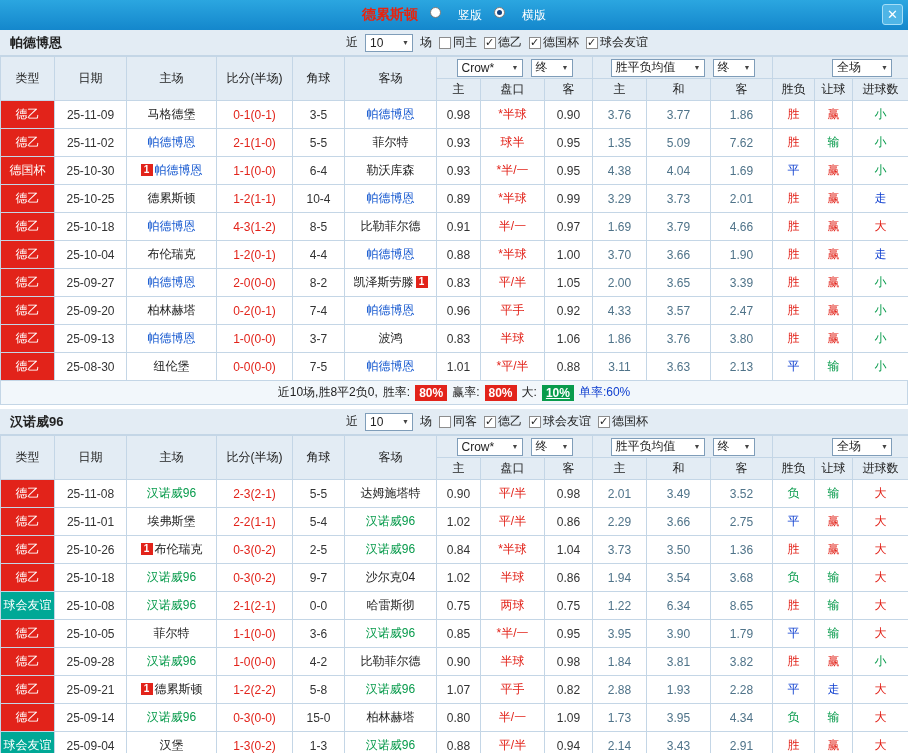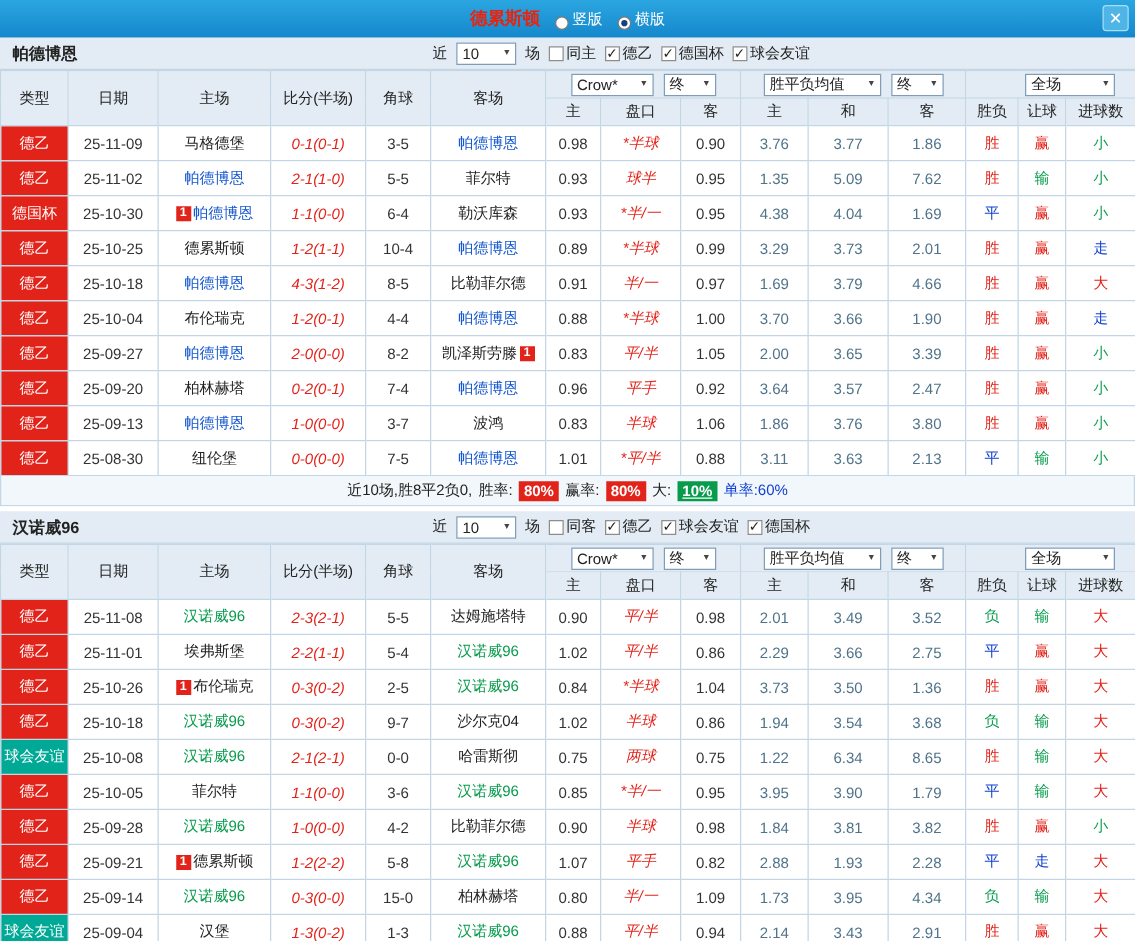--- a/index.html
+++ b/index.html
@@ -9,21 +9,21 @@
     font-family:"Liberation Sans","DejaVu Sans",sans-serif;
     font-size:12px; color:#222; background:#fff;
   }
   
   .topbar{
     height:30px; background:linear-gradient(180deg,#2ba6e0,#1487cc);
     display:flex; align-items:center; position:relative;
   }
   .topbar-center{ margin:0 auto; display:flex; align-items:center; gap:12px; }
   .topbar-title{ color:#e8230e; font-weight:bold; font-size:14px; }
-  .radiowrap{ color:#fff; display:inline-flex; align-items:flex-end; gap:3px; cursor:pointer; }
+  .radiowrap{ color:#fff; display:inline-flex; align-items:flex-start; gap:17px; cursor:pointer; }
   .radio{
     width:11px; height:11px; border-radius:50%; background:#fff;
     border:1px solid #7b7b7b; display:inline-block; position:relative;
   }
   .radio.on::after{
     content:""; position:absolute; left:2px; top:2px; width:5px; height:5px;
     border-radius:50%; background:#14427e;
   }
   .close-btn{
     position:absolute; right:5px; top:4px; width:21px; height:21px;
@@ -37,42 +37,42 @@
     display:flex; align-items:center;
   }
   .team-name{ width:346px; padding-left:10px; font-weight:bold; font-size:13px; }
   .filters{ display:flex; align-items:center; gap:7px; }
   .sel{
     display:inline-flex; align-items:center; justify-content:space-between;
     border:1px solid #7f9db9; background:#fff; height:18px; padding:0 3px 0 4px;
     cursor:pointer; white-space:nowrap;
   }
   .sel::after{ content:"▼"; font-size:7px; color:#444; margin-left:4px; }
-  .w36{width:48px}.w64{width:66px}.w42{width:42px}.w92{width:94px}.w68{width:72px}
+  .w36{width:48px}.w64{width:66px}.w42{width:42px}.w92{width:94px}.w68{width:60px}
   .cbwrap{ display:inline-flex; align-items:center; gap:2px; cursor:pointer; }
   .cb{
     width:12px; height:12px; border:1px solid #8d8d8d; background:#fff;
     display:inline-block; position:relative;
   }
   .cb.on::after{
     content:"✓"; position:absolute; left:0px; top:-2px;
     font-size:11px; font-weight:bold; color:#222;
   }
   
   table{ border-collapse:collapse; table-layout:fixed; width:908px; }
   th,td{
     border:1px solid #c4d6e6; text-align:center; padding:0;
     overflow:hidden; white-space:nowrap;
   }
   thead th{ background:#e3ecf4; font-weight:normal; height:22px; color:#222; }
   tbody td{ height:28px; background:#fff; }
   .selwrap{ display:flex; align-items:center; justify-content:center; gap:8px; }
   .selwrap.right{ justify-content:flex-end; padding-right:16px; }
   .c-type{ color:#fff; }
-  .c-score,.c-hcap{ color:#e2231a;font-style:italic; }
+  .c-score,.c-hcap{ color:#e2231a; }
   .c-date,.c-corner,.c-odds{ color:#333; }
   .c-eu{ color:#4f7389; }
   .tname{ color:#222; }
   .badge{
     display:inline-block; min-width:12px; height:12px; line-height:12px;
     background:#e2231a; color:#fff; font-size:10px; font-weight:bold;
     vertical-align:1px;
   }
   .badge.pre{ margin-right:2px; } .badge.post{ margin-left:2px; }
   
@@ -320,21 +320,21 @@
         <tr>
     <td class="c-type" style="background: rgb(226, 35, 26);">德乙</td>
     <td class="c-date">25-09-20</td>
     <td><span class="tname">柏林赫塔</span></td>
     <td class="c-score">0-2(0-1)</td>
     <td class="c-corner">7-4</td>
     <td><span class="tname" style="color: rgb(22, 89, 208);">帕德博恩</span></td>
     <td class="c-odds">0.96</td>
     <td class="c-hcap">平手</td>
     <td class="c-odds">0.92</td>
-    <td class="c-eu">3.64</td>
+    <td class="c-eu">4.33</td>
     <td class="c-eu">3.57</td>
     <td class="c-eu">2.47</td>
     <td style="color: rgb(226, 35, 26);">胜</td>
     <td style="color: rgb(226, 35, 26);">赢</td>
     <td style="color: rgb(8, 155, 76);">小</td>
   </tr>
         <tr>
     <td class="c-type" style="background: rgb(226, 35, 26);">德乙</td>
     <td class="c-date">25-09-13</td>
     <td><span class="tname" style="color: rgb(22, 89, 208);">帕德博恩</span></td>

